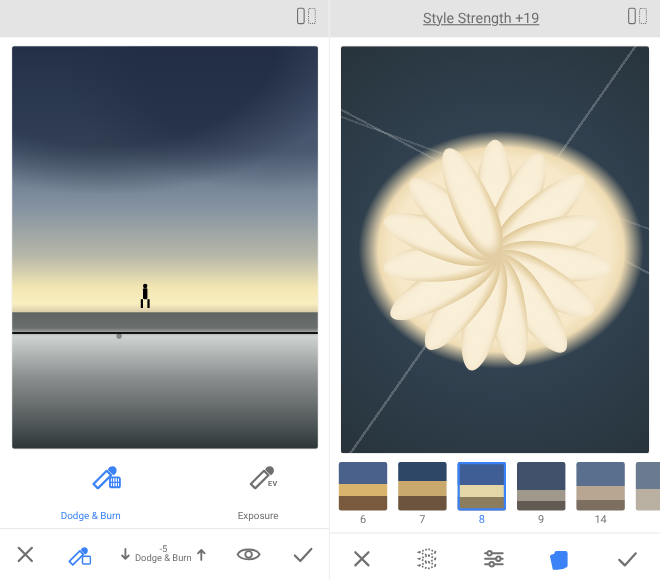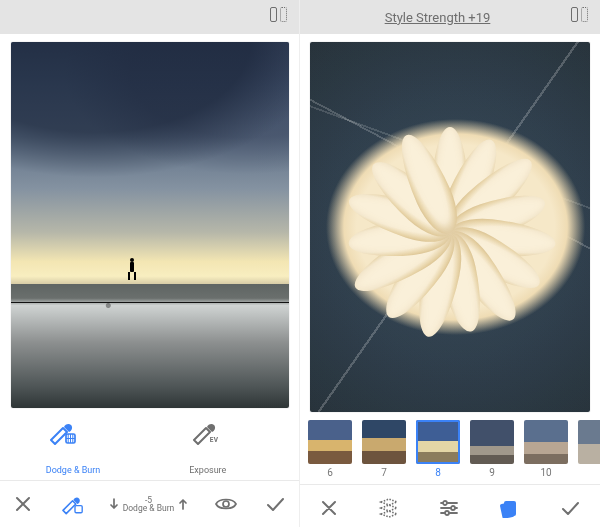--- a/index.html
+++ b/index.html
@@ -43,21 +43,21 @@
       linear-gradient(200deg, rgba(255,255,255,0.04) 0 35%,  rgba(255,255,255,0.18) 35% 35.4%,  rgba(255,255,255,0.04) 35.4% 100%),
       radial-gradient(circle at 52% 50%, #1e3647 0%, #132534 55%, #0a1620 100%);
       position:relative;overflow:hidden;}
   .petals{position:absolute;left:50%;top:50%;width:0;height:0;}
   .petal{position:absolute;left:0;top:0;width:36px;height:106px;margin-left:-18px;margin-top:-100px;
          background:radial-gradient(ellipse 60% 90% at 50% 40%, #faf0d9 0 55%, #eedcb2 80%, #d8c192 100%);
          border-radius:50% 50% 48% 48% / 62% 62% 38% 38%;transform-origin:50% 100%;
          box-shadow:inset 0 -6px 10px rgba(184,150,90,0.35);}
   
   .shelfL{flex:0 0 66px;display:flex;justify-content:space-around;align-items:center;padding:2px 6px 0 6px;}
-  .tool{display:flex;flex-direction:column;align-items:flex-start;gap:20px;font-size:9px;color:#6f6f6f;width:64px;}
+  .tool{display:flex;flex-direction:column;align-items:flex-end;gap:20px;font-size:9px;color:#6f6f6f;width:64px;}
   .tool.selected{color:#3b82f6;}
   .tool svg{display:block;}
   .badge{font-size:6.5px;font-weight:700;letter-spacing:0.3px;}
   
   .actions{flex:0 0 46px;border-top:1px solid #e9e9e9;display:flex;align-items:center;justify-content:space-around;color:#707070;}
   .actions .slot{display:flex;flex-direction:column;align-items:center;font-size:9px;gap:1px;}
   .actions svg{display:block;}
   .sel{color:#3b82f6;}
   .tiny{font-size:8.5px;line-height:1;}
   
@@ -196,21 +196,21 @@
       <div class="thumb sel">
           <div class="sw sw8"></div>
           <span class="num">8</span>
         </div>
       <div class="thumb">
           <div class="sw sw9"></div>
           <span class="num">9</span>
         </div>
       <div class="thumb">
           <div class="sw sw10"></div>
-          <span class="num">10</span>
+          <span class="num">14</span>
         </div>
       <div class="thumb">
           <div class="sw swX"></div>
           <span class="num"></span>
         </div>
     </div>
 
     <div class="actions">
       <div class="slot">
         <svg width="20" height="20" viewBox="0 0 20 20">

